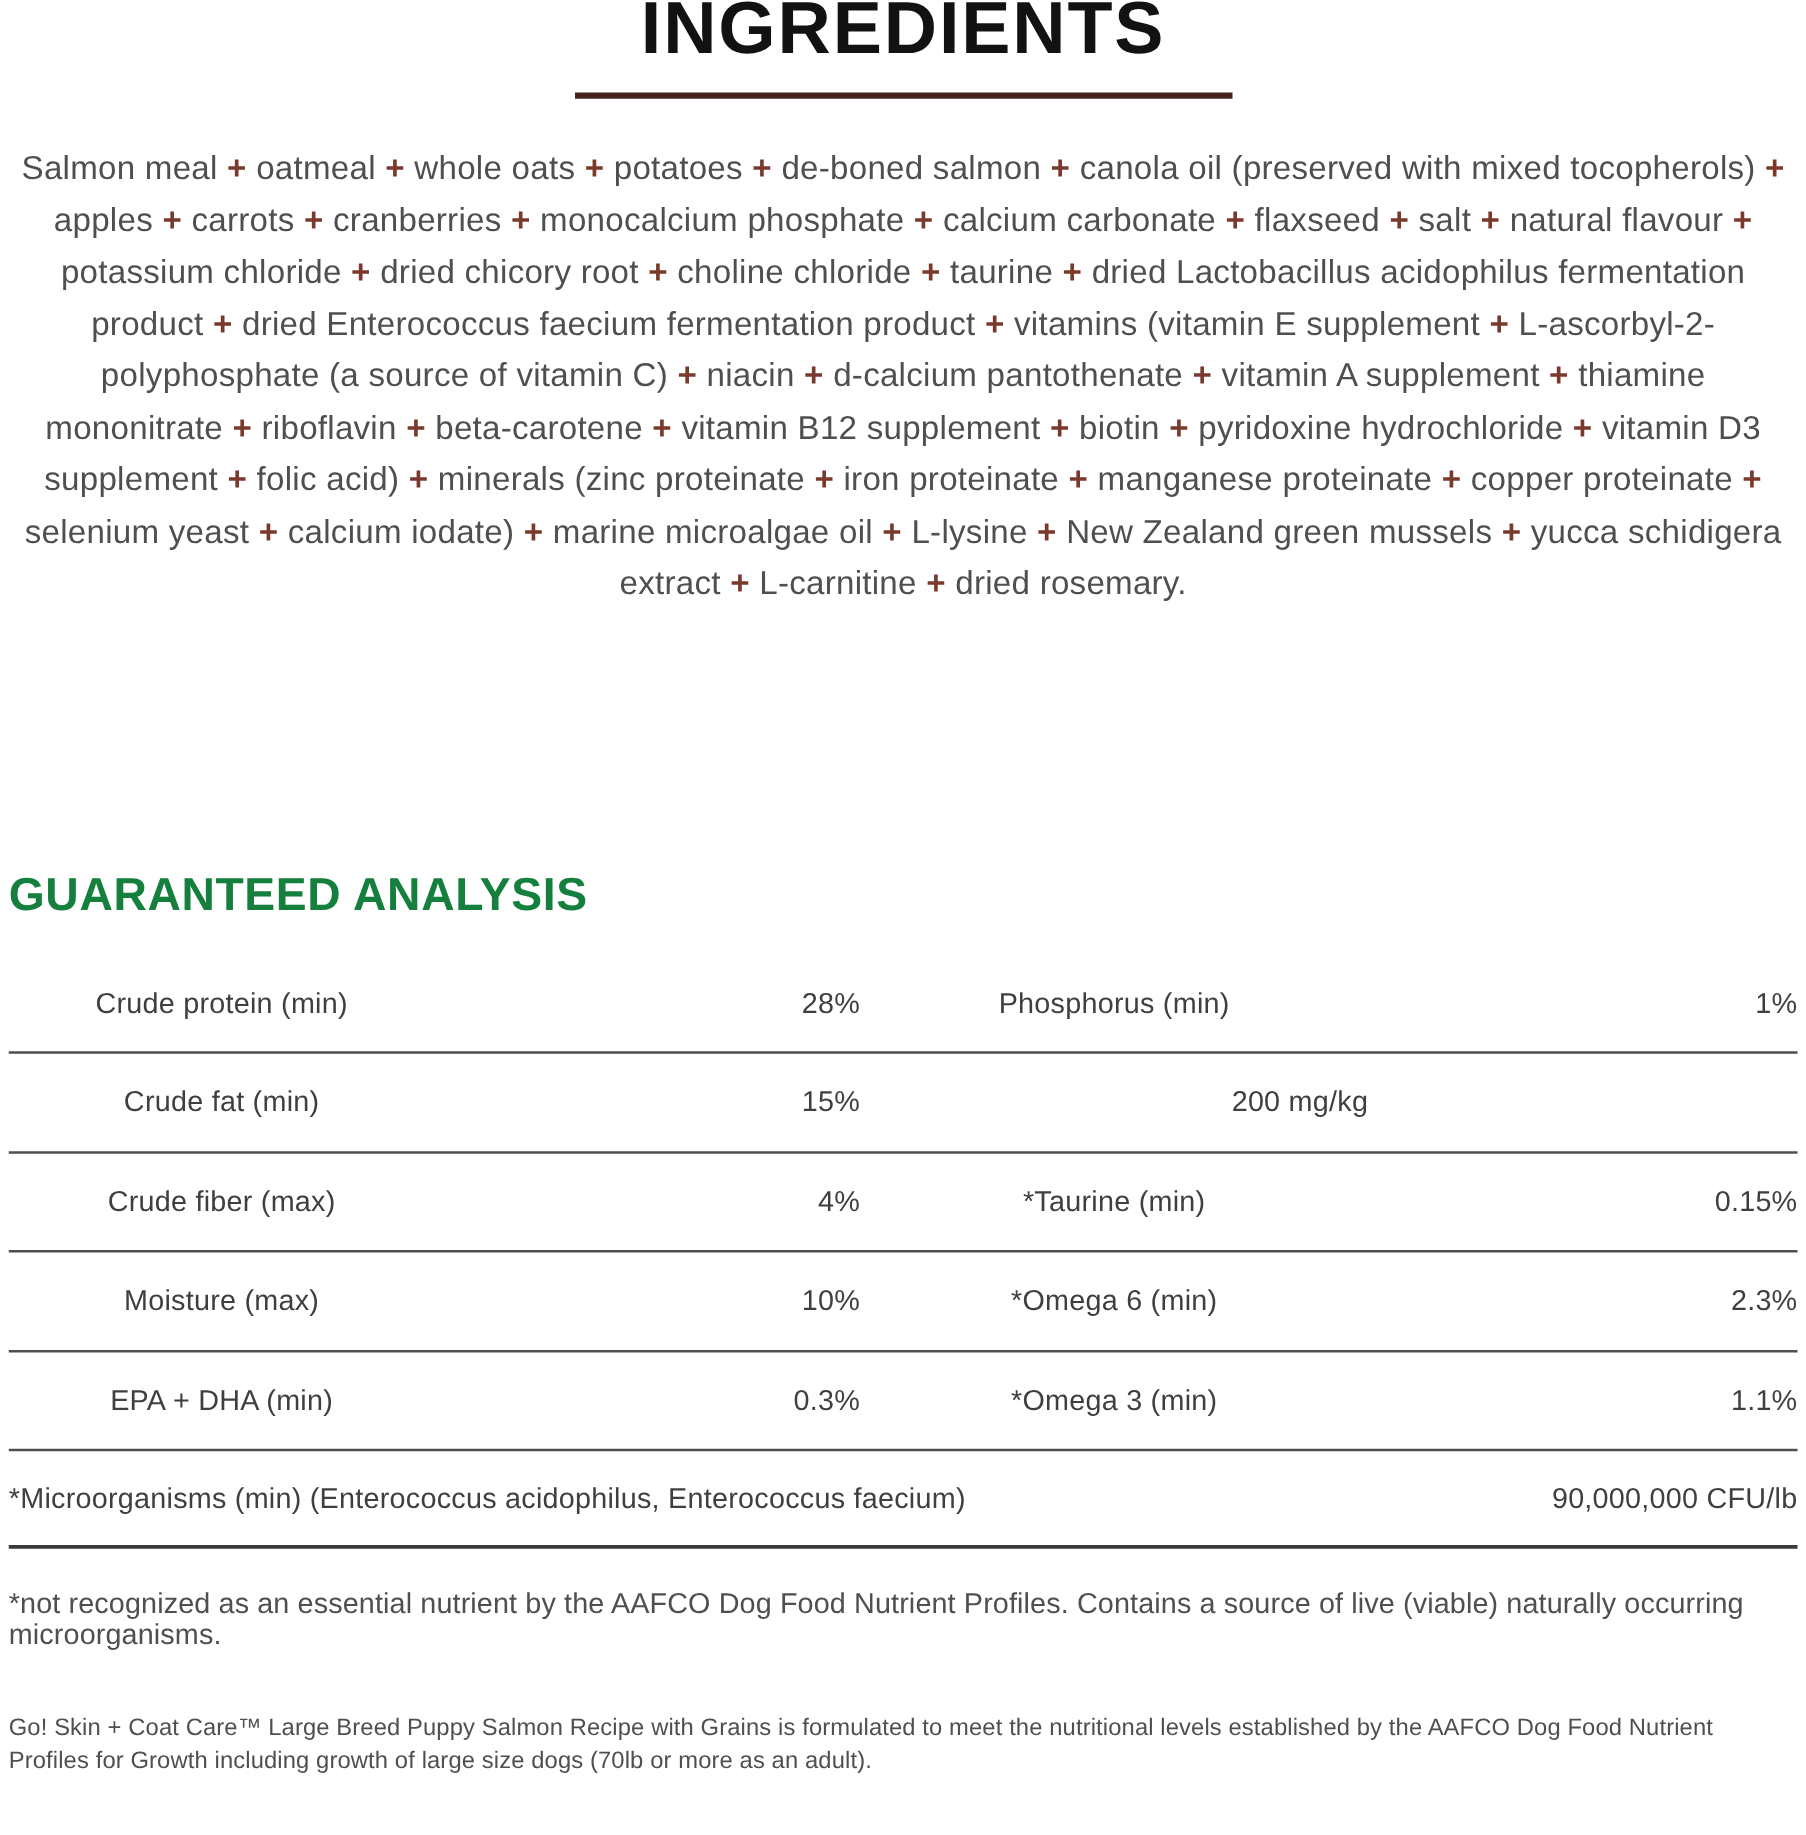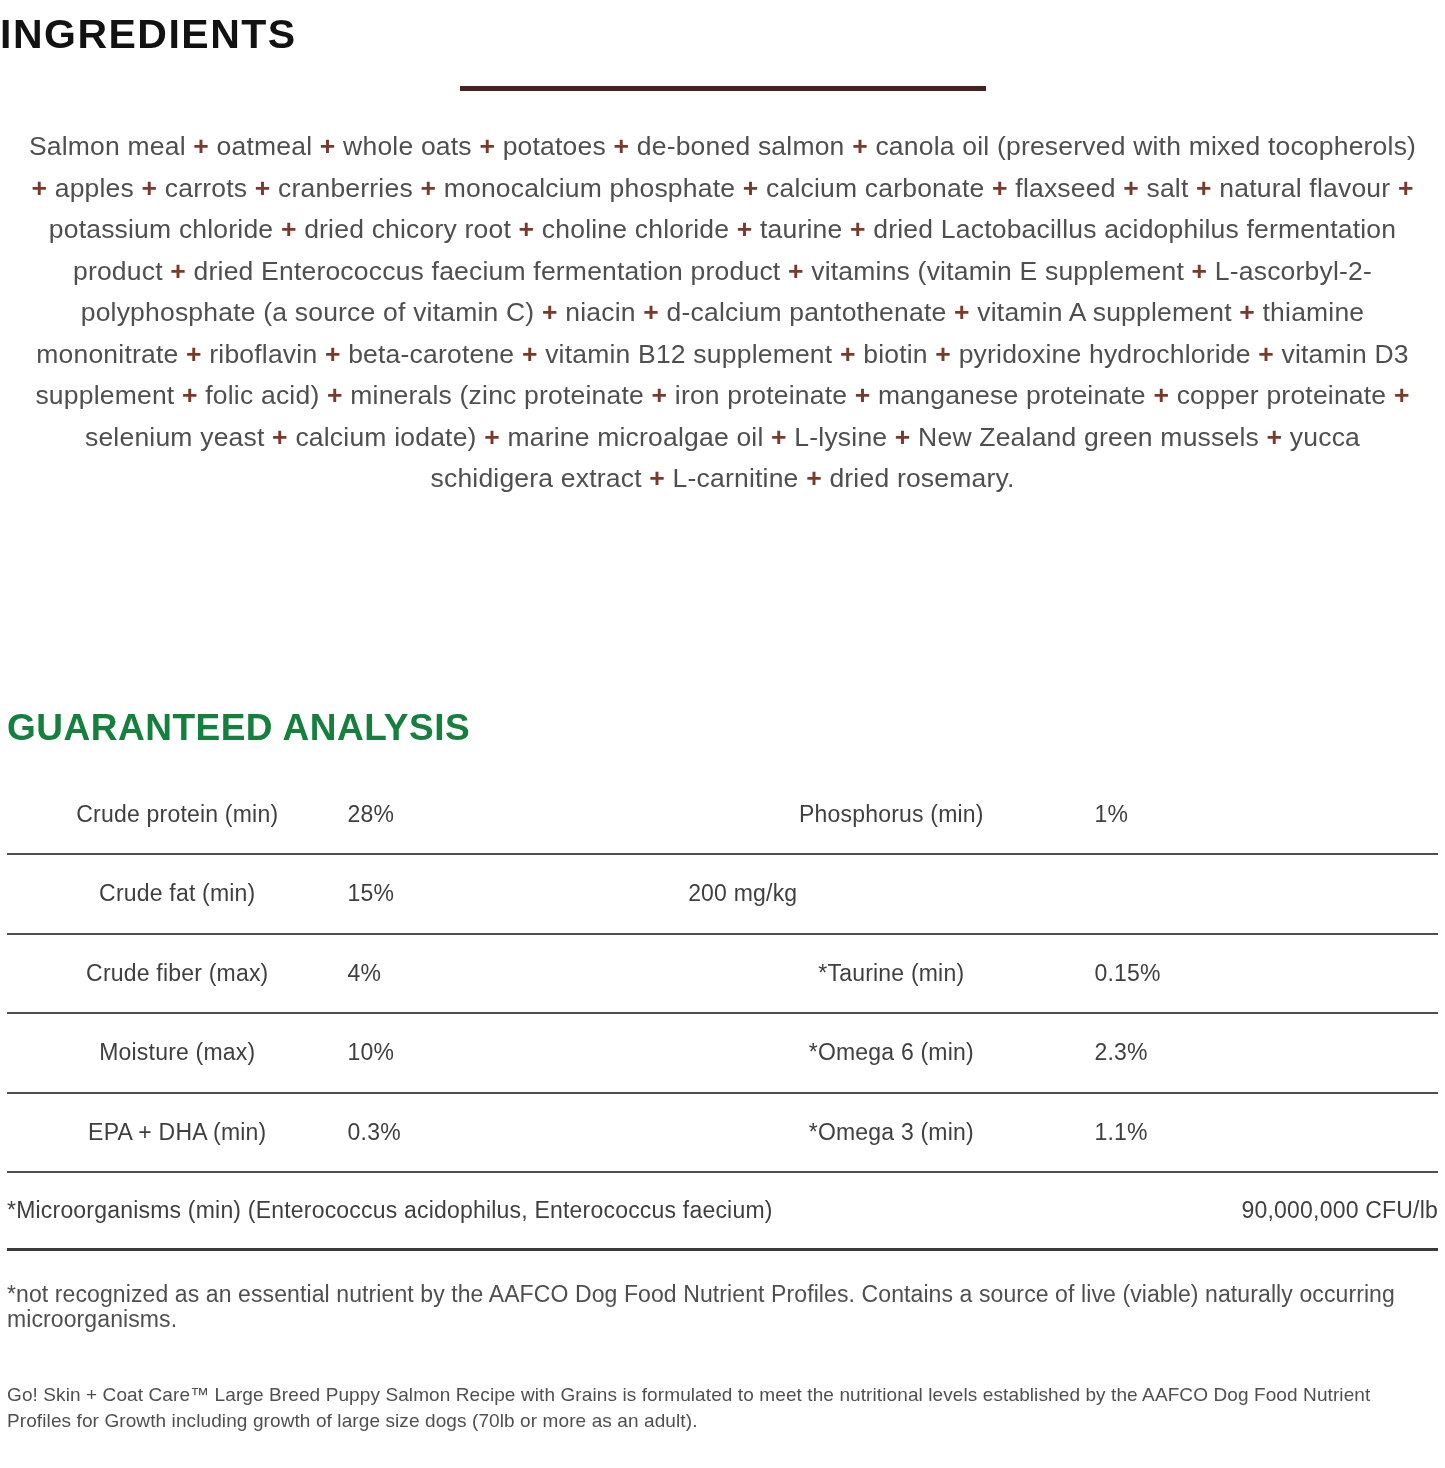--- a/index.html
+++ b/index.html
@@ -9,39 +9,39 @@
     background: #ffffff;
     font-family: "Liberation Sans", sans-serif;
     color: #4f4f4f;
     overflow: hidden;
   }
   .page { width: 1445px; height: 1468px; position: relative; }
 
   
   .ingredients-title {
     margin: 0;
-    padding-top: 12px;
-    text-align: left;
-    font-size: 41px;
+    padding-top: 0;
+    text-align: center;
+    font-size: 59px;
     line-height: 44px;
     font-weight: 700;
     letter-spacing: 1.5px;
     color: #121212;
   }
   .title-rule {
     width: 526px; height: 5px;
     background: #45221d;
     margin: 30px auto 0 auto;
     border: none;
   }
 
   
   .ingredients-text {
     margin: 35px auto 0 auto;
-    padding: 0 20px;
+    padding: 0 8px;
     width: 1445px;
     text-align: center;
     font-size: 26.5px;
     line-height: 41.5px;
     letter-spacing: 0.2px;
     color: #4f4f4f;
   }
   .ingredients-text .plus {
     color: #7a392b;
     font-weight: 700;
@@ -64,21 +64,21 @@
     display: grid;
     grid-template-columns: 23.8% 23.8% 28.4% 24%;
     align-items: center;
     height: 79.5px;
     border-bottom: 2px solid #4f4f4f;
     font-size: 23px;
     color: #3f3f3f;
     letter-spacing: 0.2px;
   }
   .ga-row .label { text-align: center; }
-  .ga-row .value { text-align: left; }
+  .ga-row .value { text-align: right; }
   .ga-row-micro {
     display: grid;
     grid-template-columns: 76% 24%;
     align-items: center;
     height: 78px;
     border-bottom: 3px solid #3a3a3a;
     font-size: 23px;
     color: #3f3f3f;
     letter-spacing: 0.2px;
   }

